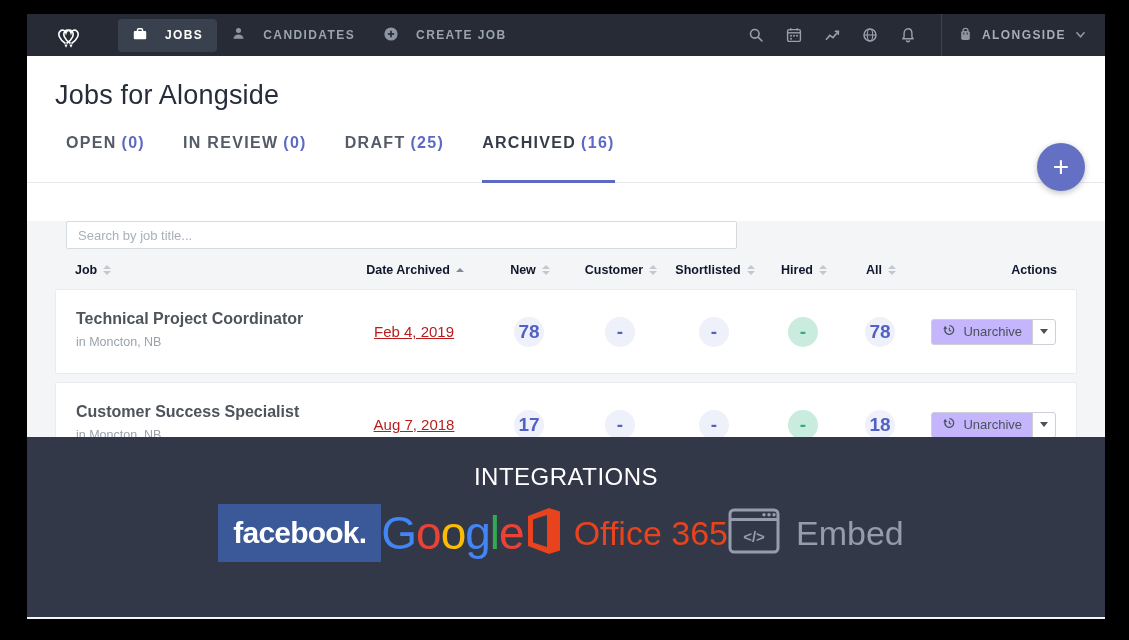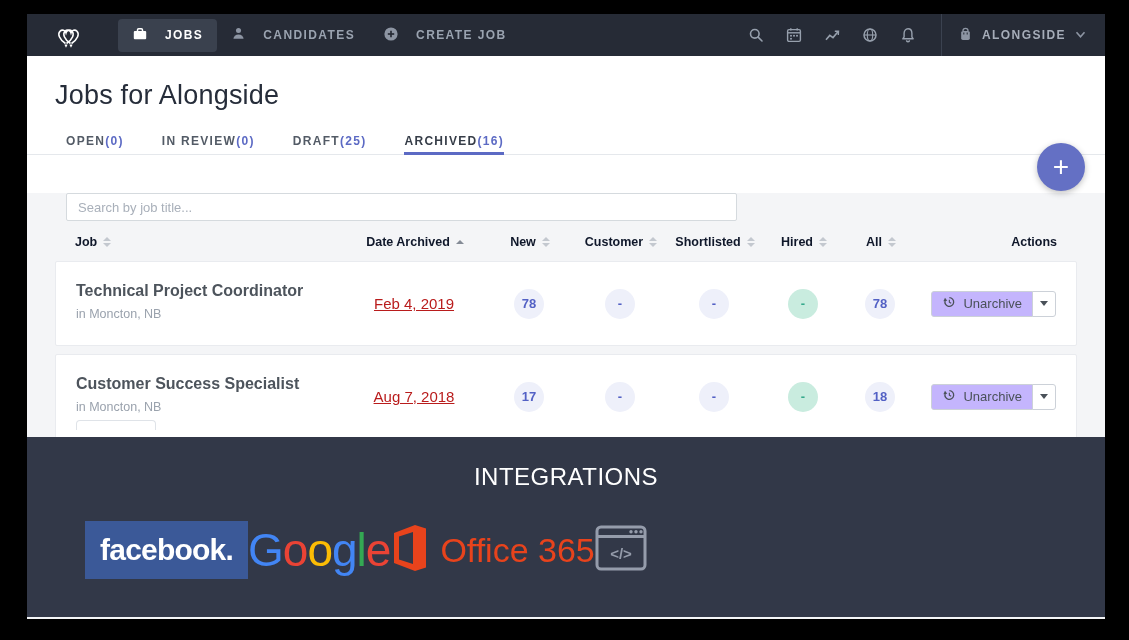--- a/index.html
+++ b/index.html
@@ -15,22 +15,22 @@
   .nav-item.active { background:#3a414e; color:#ffffff; }
   .nav-right { margin-left:auto; display:flex; align-items:center; }
   .nav-icon-btn { width:38px; display:flex; justify-content:center; align-items:center; cursor:pointer; }
   .nav-divider { width:1px; height:42px; background:#3b4250; margin:0 12px 0 14px; }
   .account { display:flex; align-items:center; gap:9px; color:#a6adb9; font-size:12px;
              font-weight:bold; letter-spacing:1.4px; cursor:pointer; padding:6px 4px; }
 
   
   .page-title { margin:24px 0 0 28px; font-size:27px; font-weight:500; color:#262d3a; letter-spacing:.2px; }
   .tabs-bar { display:flex; gap:38px; padding-left:39px; margin-top:23px; border-bottom:1px solid #e5e8ec; position:relative; }
-  .tab { padding-bottom:4px; font-size:12px; font-weight:bold; letter-spacing:1.3px; color:#535b66;
-         cursor:pointer; display:flex; border-bottom:3px solid transparent; margin-bottom:-1px; }
+  .tab { padding-bottom:28px; font-size:16px; font-weight:bold; letter-spacing:1.3px; color:#535b66;
+         cursor:pointer; display:flex; gap:5px; border-bottom:3px solid transparent; margin-bottom:-1px; }
   .tab .count { color:#5c6ac4; }
   .tab.active { color:#363d48; border-bottom-color:#5c6ac4; }
 
   .fab { position:absolute; right:20px; top:129px; width:48px; height:48px; border-radius:50%;
          background:#6470c4; color:#fff; font-size:28px; font-weight:300; display:flex; align-items:center;
          justify-content:center; z-index:6; cursor:pointer; box-shadow:0 2px 6px rgba(0,0,0,.25); }
 
   
   .list-area { background:#f4f5f7; height:461px; }
   .search-input { display:block; margin:38px 0 0 39px; width:671px; height:28px; border:1px solid #d5dade;
@@ -51,34 +51,34 @@
 
   .row { background:#fff; border:1px solid #e9ebef; border-radius:2px; padding:0 20px; height:85px;
          align-items:center; margin-top:12px; }
   .row + .row { margin-top:8px; }
   .cell-job { align-self:start; padding-top:20px; }
   .job-title { font-size:16px; font-weight:bold; color:#4d545c; cursor:pointer; }
   .job-loc { font-size:12.5px; color:#9aa2ad; margin-top:7px; }
   .stub { width:80px; height:10px; margin-top:6px; background:#fff; border:1px solid #dfe3e8; border-bottom:none; border-radius:4px 4px 0 0; }
   .cell-date { text-align:center; font-size:15px; color:#b91c1c;text-decoration:underline; }
   .badge { width:30px; height:30px; border-radius:50%; background:#eef0fa; color:#5361c5; font-weight:bold;
-           font-size:13px; display:flex; align-items:center; justify-content:center; margin:0 auto; }
+           font-size:19px; display:flex; align-items:center; justify-content:center; margin:0 auto; }
   .badge.mint { background:#c9ecdf; color:#35a98c; }
   .cell-actions { display:flex; justify-content:flex-end; }
   .split-btn { display:flex; height:26px; }
   .btn-main { display:flex; align-items:center; gap:7px; padding:0 10px; border:1px solid #ccd1d8;
               border-radius:3px 0 0 3px; background:#c4b5fd; font-size:13px; color:#4a5159; cursor:pointer; }
   .btn-caret { width:24px; border:1px solid #ccd1d8; border-left:1px solid #ccd1d8; margin-left:-1px;
                border-radius:0 3px 3px 0; background:#fff; display:flex; align-items:center; justify-content:center; cursor:pointer; }
   .caret-tri { width:0; height:0; border-left:4px solid transparent; border-right:4px solid transparent; border-top:5px solid #4a5159; }
 
   
   .panel { position:absolute; left:0; right:0; top:423px; height:180px; background:#323848; z-index:7; }
   .panel-title { text-align:center; margin-top:26px; color:#ffffff; font-size:24px; font-weight:400; letter-spacing:.5px; }
-  .logos { display:flex; align-items:center; justify-content:flex-start; margin-top:30px; padding:0 68px 0 58px; }
+  .logos { display:flex; align-items:center; justify-content:center; margin-top:13px; padding:0 68px 0 58px; }
   .fb-box { width:163px; height:58px; background:#3b5998; display:flex; align-items:center; justify-content:center; }
   .fb-text { color:#fff; font-size:30px; font-weight:bold; letter-spacing:-.8px; }
   .google-text { font-size:46px; font-weight:500; letter-spacing:-1px; }
   .gl-blue { color:#4285F4; } .gl-red { color:#EA4335; } .gl-yellow { color:#FBBC05; } .gl-green { color:#34A853; }
   .office { display:flex; align-items:center; gap:10px; }
   .office-text { font-size:34px; color:#e8431c; font-weight:400; }
   .embed { display:flex; align-items:center; gap:16px; }
   .embed-text { font-size:34px; color:#959cab; font-weight:400; }
 </style>
 </head>
@@ -371,18 +371,19 @@
           <span>
             <svg width="52" height="46" viewBox="0 0 52 46">
               <rect x="2" y="2" width="48" height="42" rx="4" fill="none" stroke="#959cab" stroke-width="3"></rect>
               <line x1="2" y1="11.5" x2="50" y2="11.5" stroke="#959cab" stroke-width="3"></line>
               <circle cx="36" cy="6.8" r="1.7" fill="#959cab"></circle>
               <circle cx="41" cy="6.8" r="1.7" fill="#959cab"></circle>
               <circle cx="46" cy="6.8" r="1.7" fill="#959cab"></circle>
               <text x="26" y="33.5" text-anchor="middle" font-size="15" font-weight="bold" fill="#959cab" font-family="Liberation Sans, sans-serif">&lt;/&gt;</text>
             </svg>
           </span>
+          <span class="embed-text">Embed</span>
         </div>
       </div>
     </div>
 
   </div>
 </div>
 
 </body></html>

